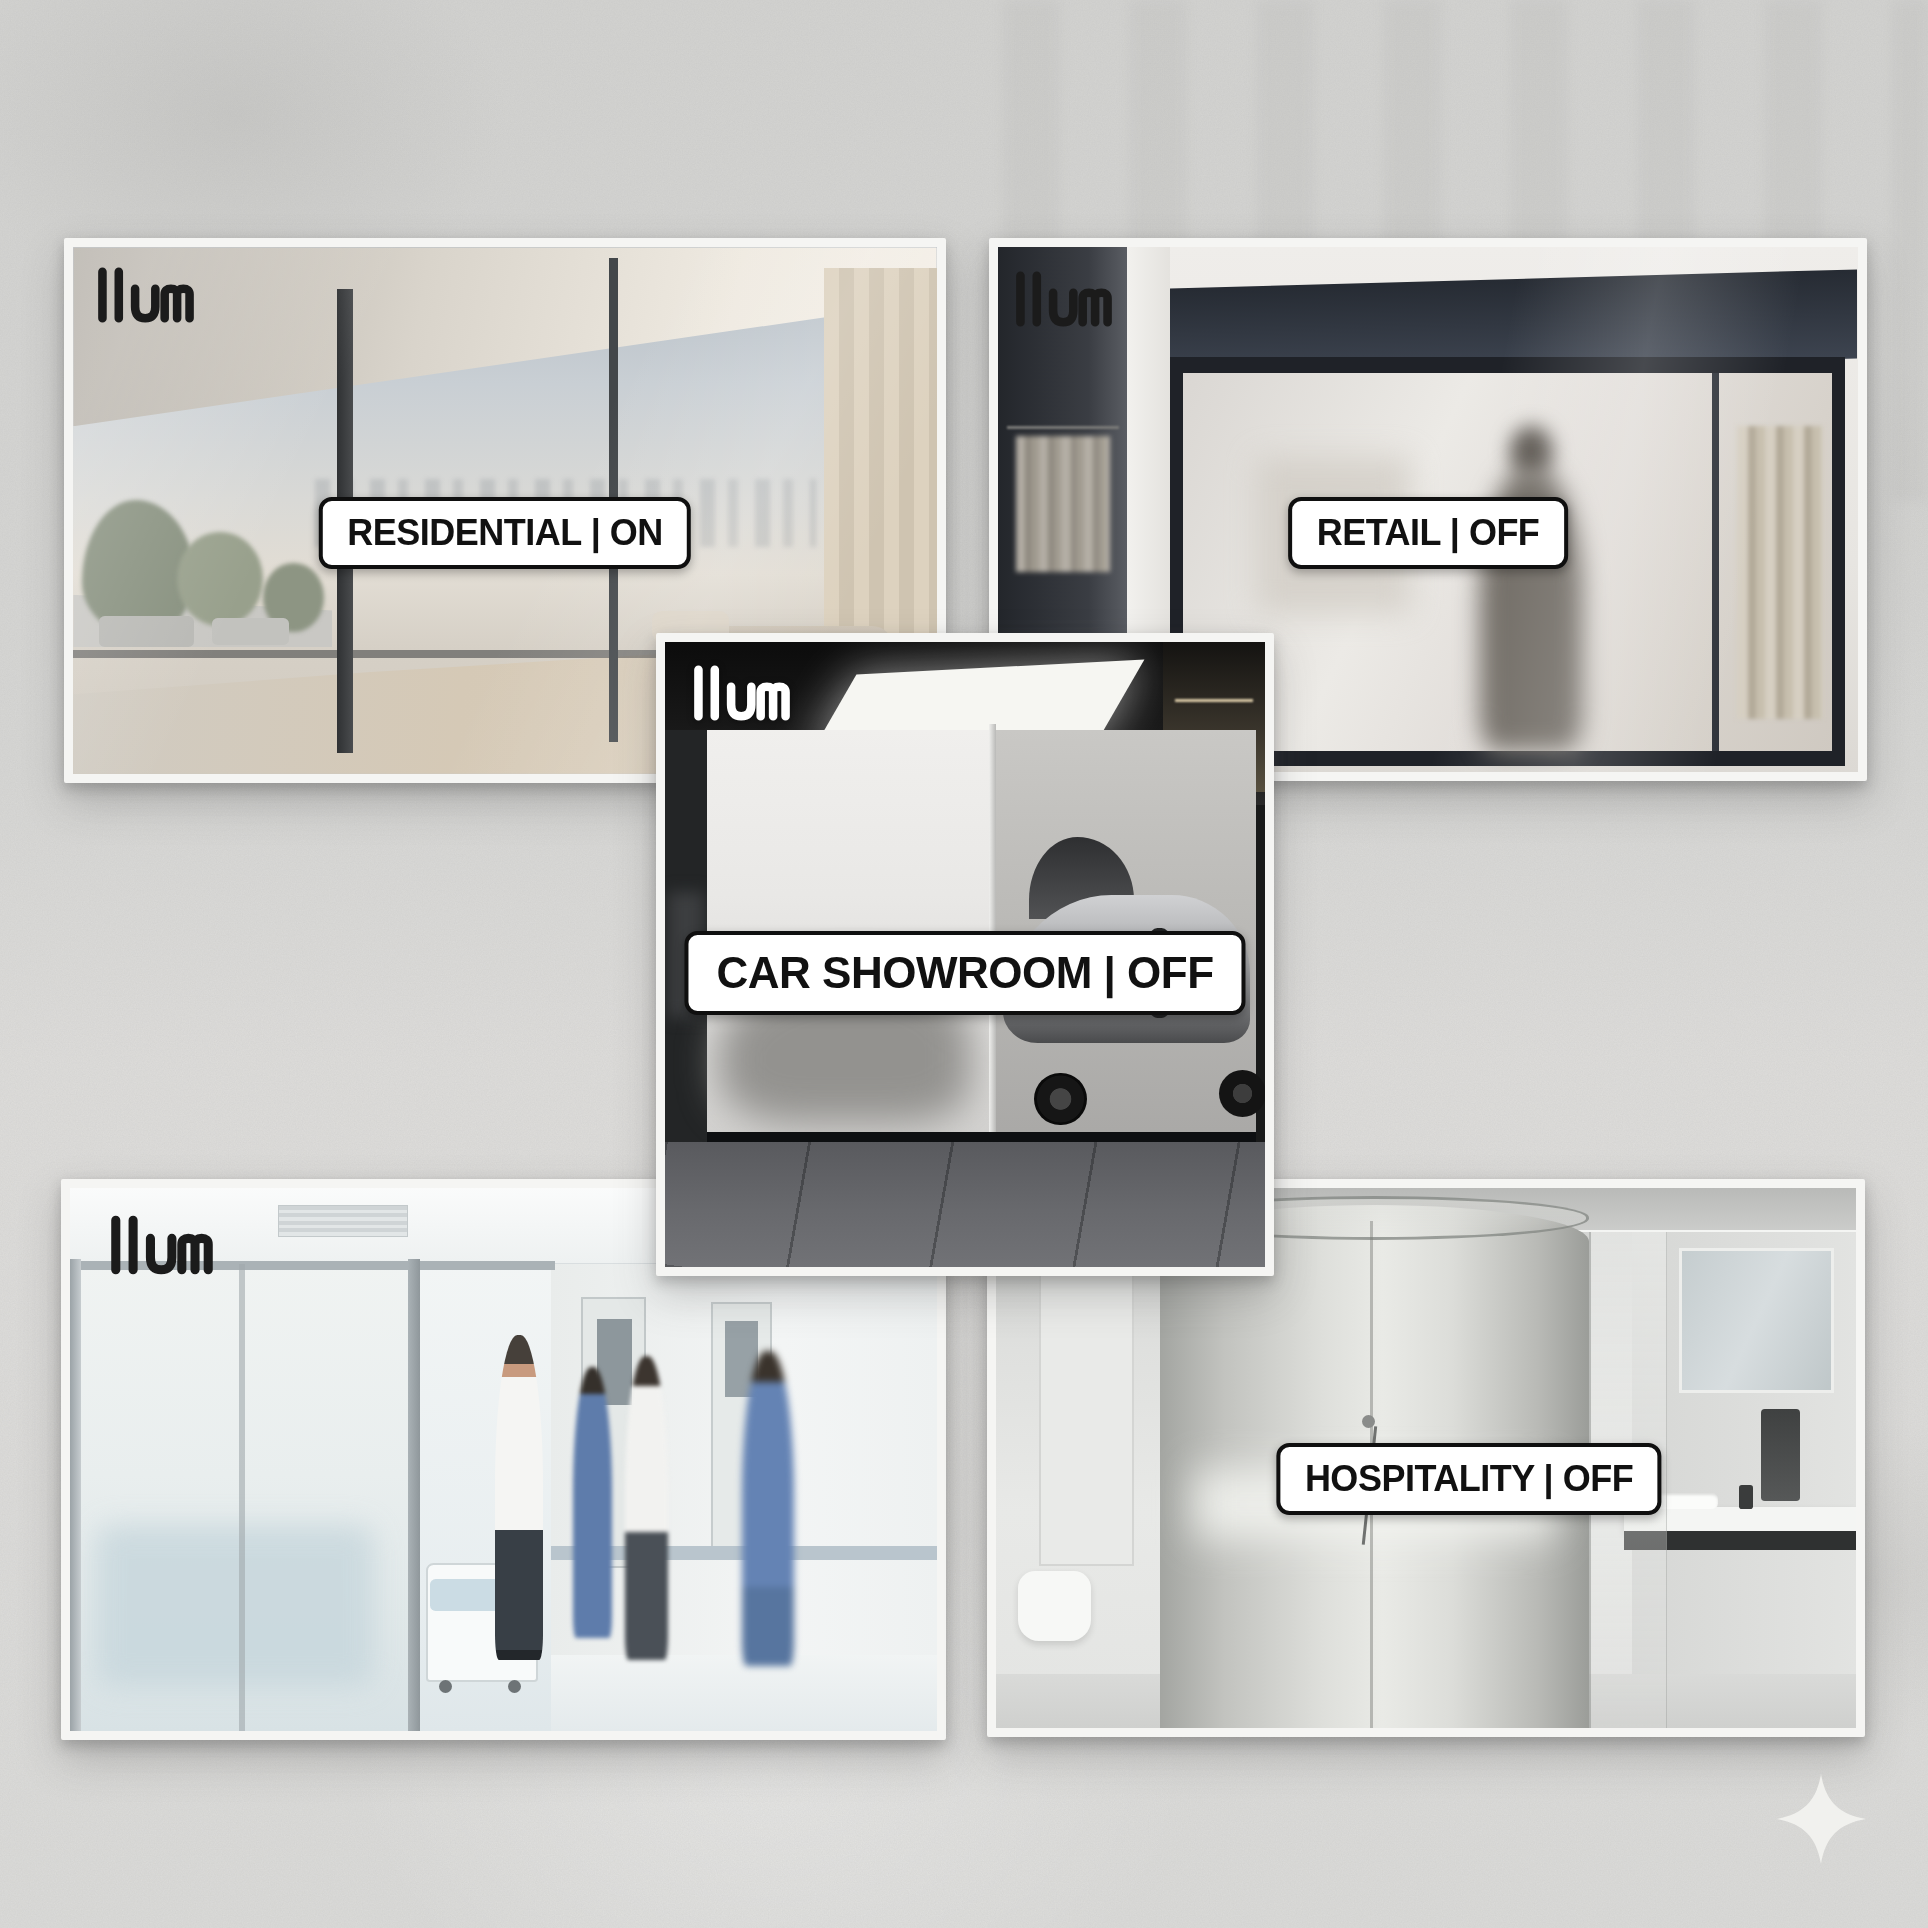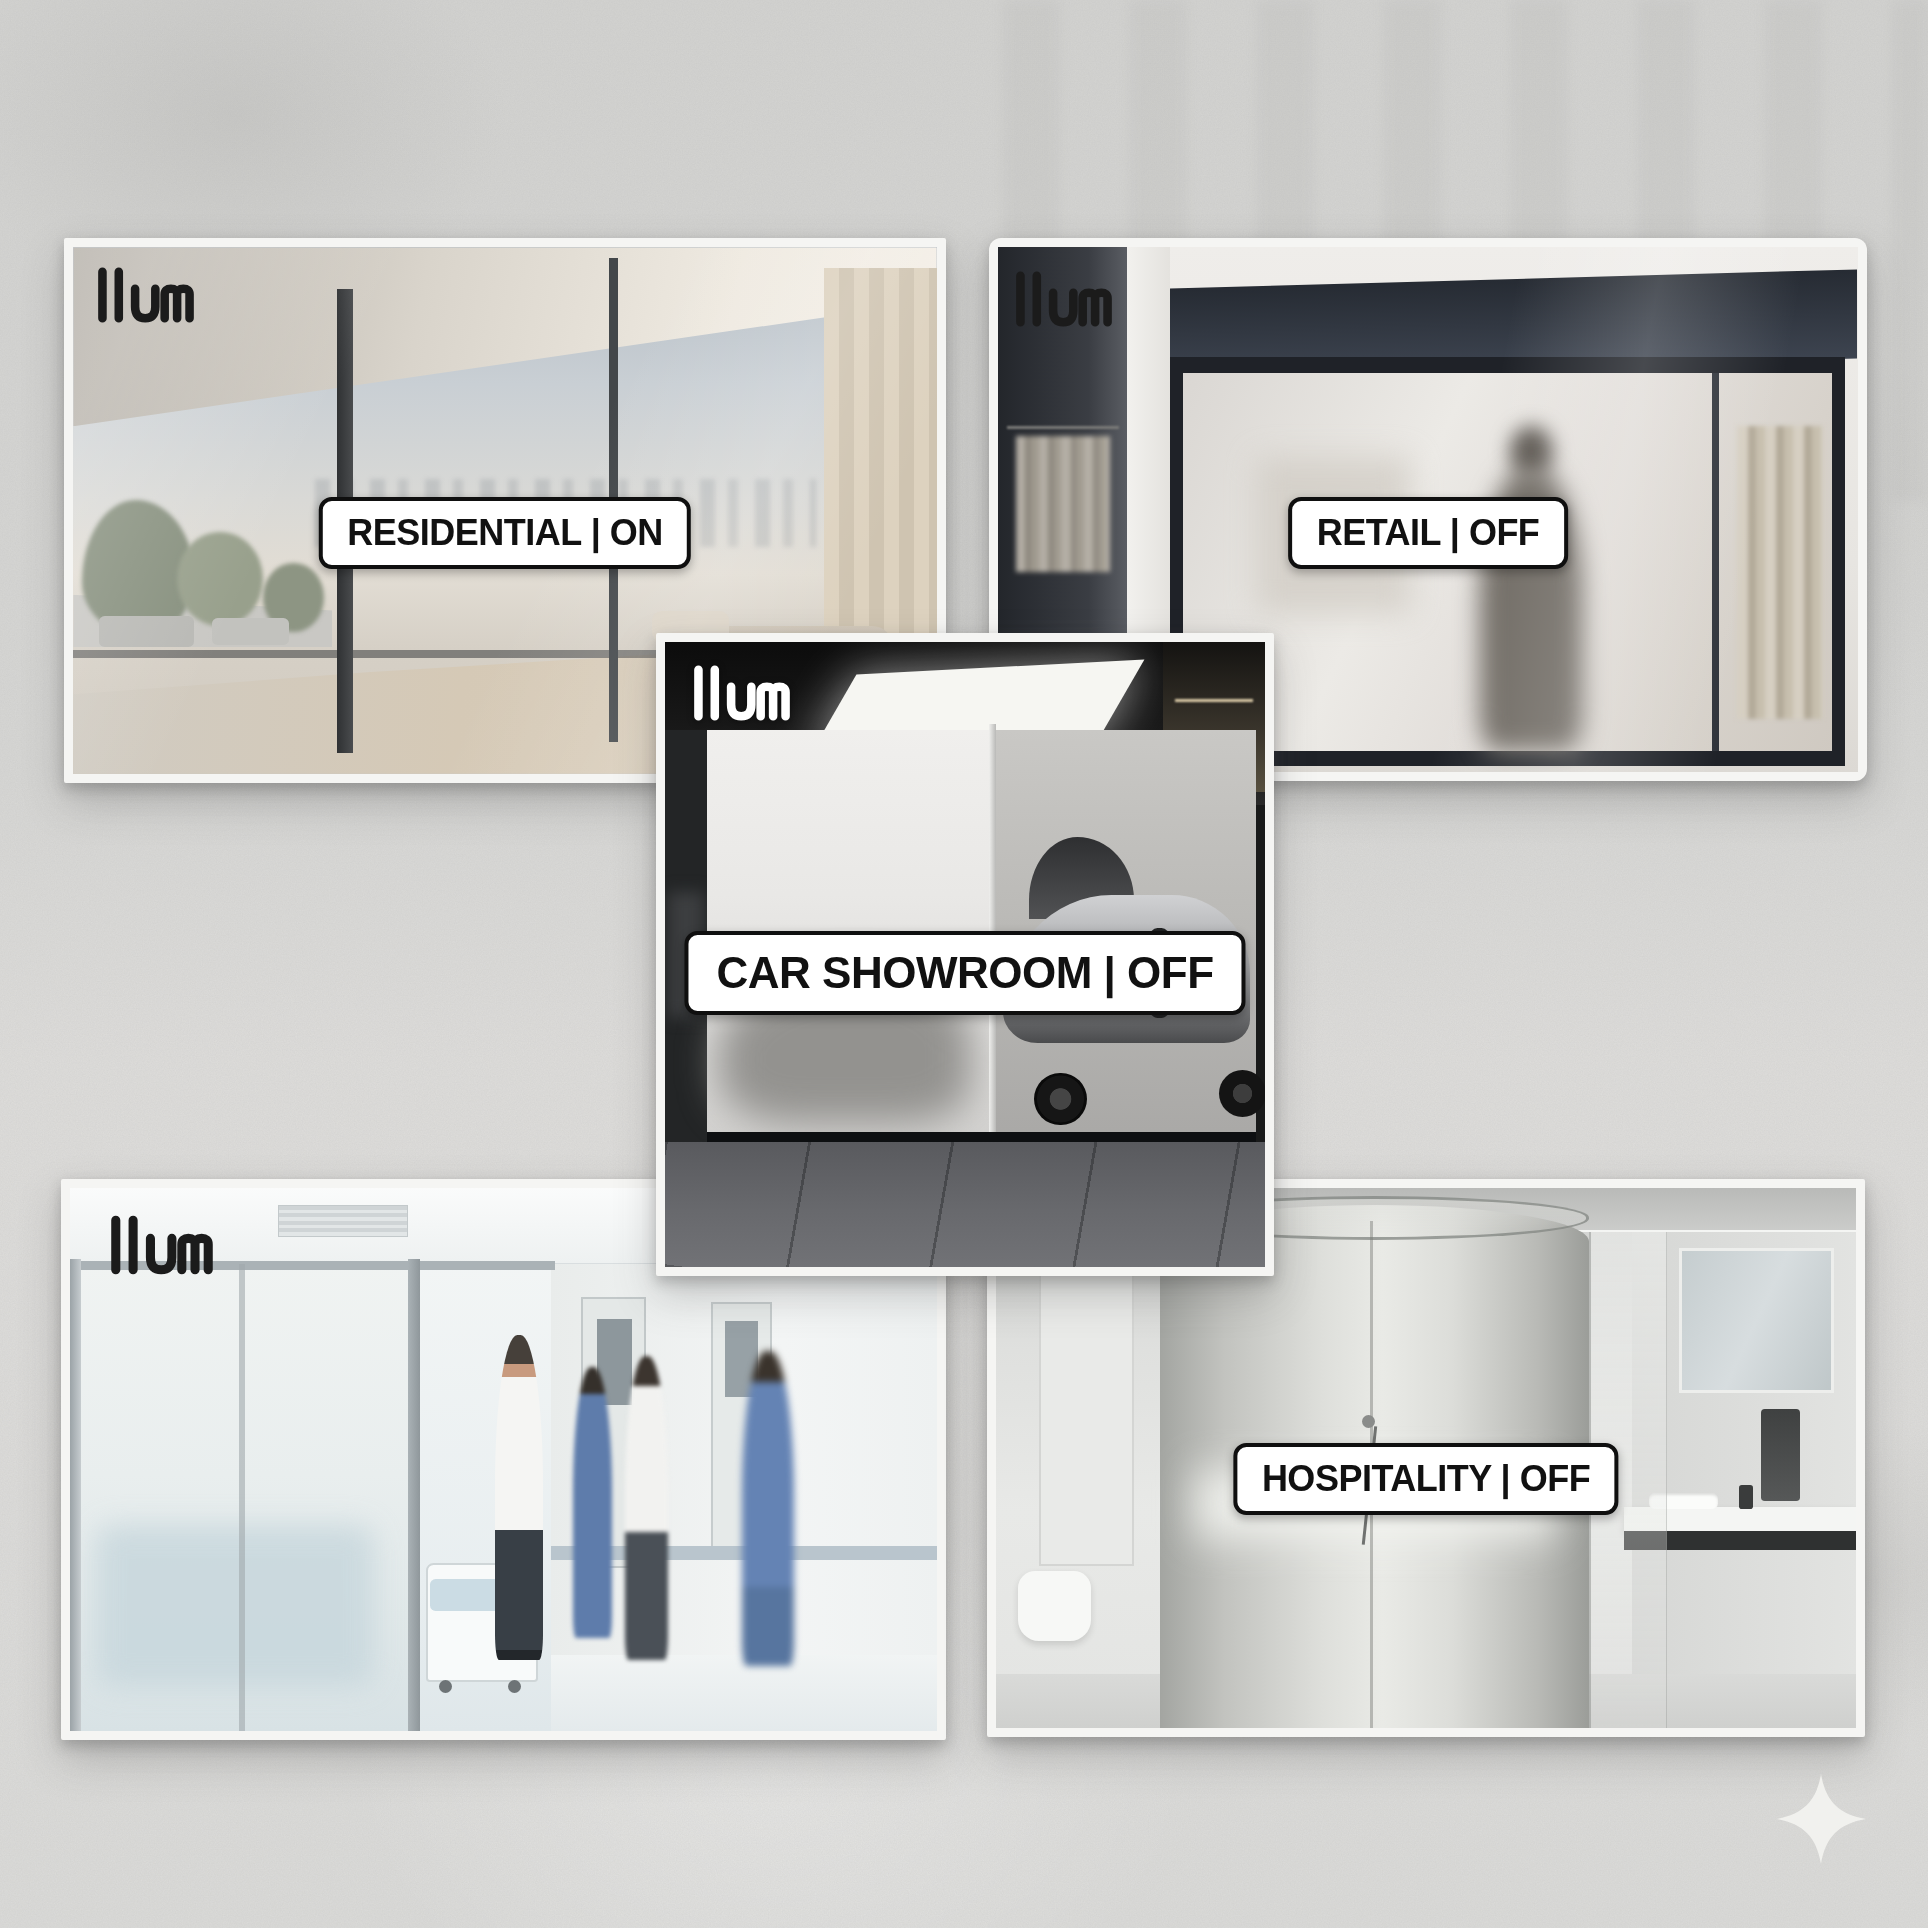--- a/index.html
+++ b/index.html
@@ -18,35 +18,35 @@
     background:repeating-linear-gradient(90deg, rgba(150,150,148,.10) 0 56px, transparent 56px 127px);
     filter:blur(5.6px);}
   .grain{position:absolute;left:0;top:0;}
 
   
   .card{position:absolute;background:#f5f5f3;padding:9.4px;border-radius:1.9px;
     box-shadow:0 5.6px 13px rgba(70,70,68,.28), 0 19px 41px rgba(70,70,68,.26);}
   .photo{position:relative;width:100%;height:100%;overflow:hidden;background:#c4b5fd;}
   .photo div{position:absolute;}
   #card-residential{left:64px;top:238px;width:882px;height:545px;z-index:1;}
-  #card-retail{left:989px;top:238px;width:878px;height:543px;z-index:1;border-radius:12px;}
+  #card-retail{left:989px;top:238px;width:878px;height:543px;z-index:1;}
   #card-showroom{left:656px;top:633px;width:618px;height:643px;z-index:3;}
   #card-medical{left:61px;top:1179px;width:885px;height:561px;z-index:1;}
   #card-hospitality{left:987px;top:1179px;width:878px;height:558px;z-index:1;}
 
   
   .tag{left:50%;transform:translateX(-50%);background:#ffffff;border:4.7px solid #0f0f0f;
     border-radius:13px;color:#111111;font-weight:bold;font-size:36px;line-height:1;
     padding:14px 24.5px;white-space:nowrap;letter-spacing:-0.5px;z-index:50;
     box-shadow:0 3.8px 9.4px rgba(0,0,0,.28);}
   #card-residential .tag{top:250px;}
   #card-retail .tag{top:250px;}
   #card-showroom .tag{top:289px;font-size:44px;padding:16px 28px;}
   #card-medical .tag{top:255px;}
-  #card-hospitality .tag{top:255px;}
+  #card-hospitality .tag{top:255px;margin-left:43px;}
 
   
   .logo{z-index:40;}
   .logo svg{display:block;width:98px;height:58px;}
   .logo path{fill:none;stroke:#1b1b1b;stroke-width:11;stroke-linecap:round;stroke-linejoin:round;}
   .logo.light path{stroke:#ffffff;}
   .logo.light svg{filter:drop-shadow(0 1.9px 3.8px rgba(0,0,0,.45));}
   #card-residential .logo{left:23.5px;top:19px;}
   #card-retail .logo{left:17px;top:22.6px;}
   #card-showroom .logo{left:28px;top:21.7px;}

